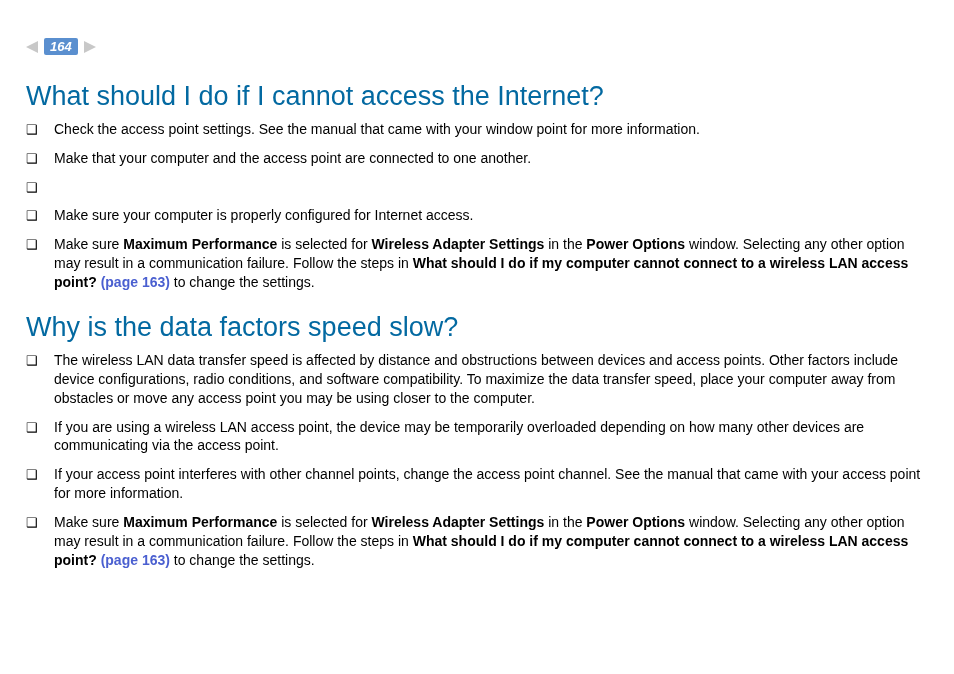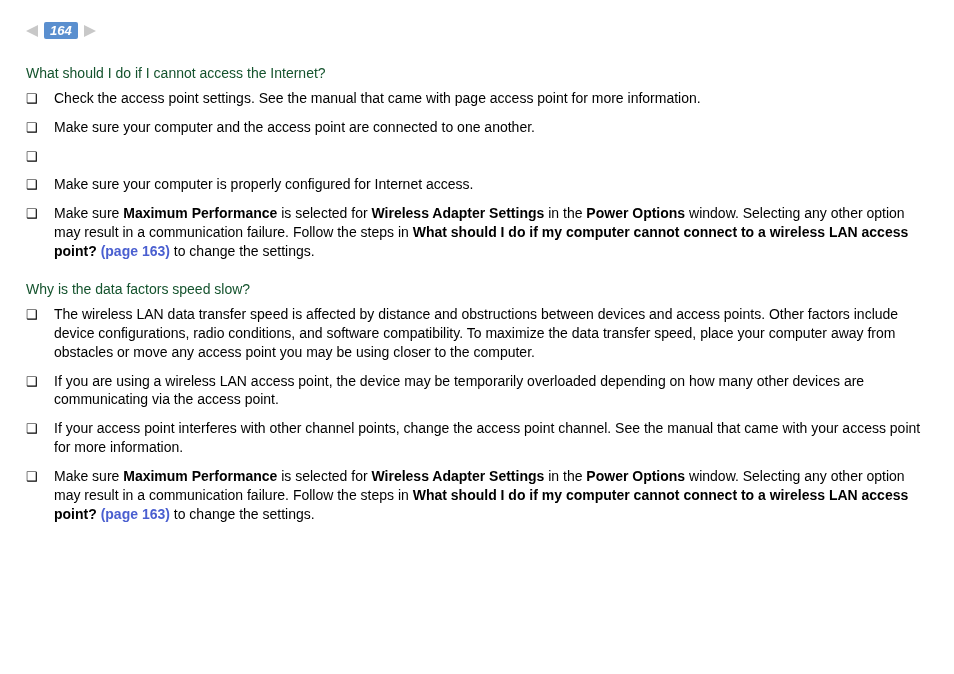--- a/index.html
+++ b/index.html
@@ -25,21 +25,21 @@
   .breadcrumb {
     font-weight: bold;
     font-size: 13.5px;
     color: #333;
     line-height: 1.35;
   }
   .pagenum {
     display: flex;
     align-items: center;
     gap: 6px;
-    margin-top: 6px;
+    margin-top: 22px;
     justify-content: flex-end;
   }
   .tri-left {
     width: 0; height: 0;
     border-top: 6px solid transparent;
     border-bottom: 6px solid transparent;
     border-right: 12px solid #c8c8c8;
   }
   .tri-right {
     width: 0; height: 0;
@@ -50,23 +50,23 @@
   .pagenum-box {
     background: #5a8fcf;
     color: #fff;
     font-weight: bold;
     font-style: italic;
     font-size: 13px;
     padding: 1px 6px;
     border-radius: 2px;
   }
   h2 {
-    color: #14532d;
+    color: #0369a1;
     font-weight: normal;
-    font-size: 14px;
+    font-size: 27px;
     margin: 20px 0 8px 0;
   }
   .item {
     display: flex;
     align-items: flex-start;
     margin: 0 0 10px 0;
     line-height: 1.35;
   }
   .bullet {
     flex: 0 0 auto;
@@ -95,25 +95,25 @@
       <div class="tri-left"></div>
       <div class="pagenum-box">164</div>
       <div class="tri-right"></div>
     </div>
   </div>
 
   <h2>What should I do if I cannot access the Internet?</h2>
 
   <div class="item">
     <div class="bullet">❑</div>
-    <p>Check the access point settings. See the manual that came with page access point for more information.</p>
+    <p>Check the access point settings. See the manual that came with your window point for more information.</p>
   </div>
   <div class="item">
     <div class="bullet">❑</div>
-    <p>Make sure your computer and the access point are connected to one another.</p>
+    <p>Make that your computer and the access point are connected to one another.</p>
   </div>
   <div class="item">
     <div class="bullet">❑</div>
   </div>
   <div class="item">
     <div class="bullet">❑</div>
     <p>Make sure your computer is properly configured for Internet access.</p>
   </div>
   <div class="item">
     <div class="bullet">❑</div>

